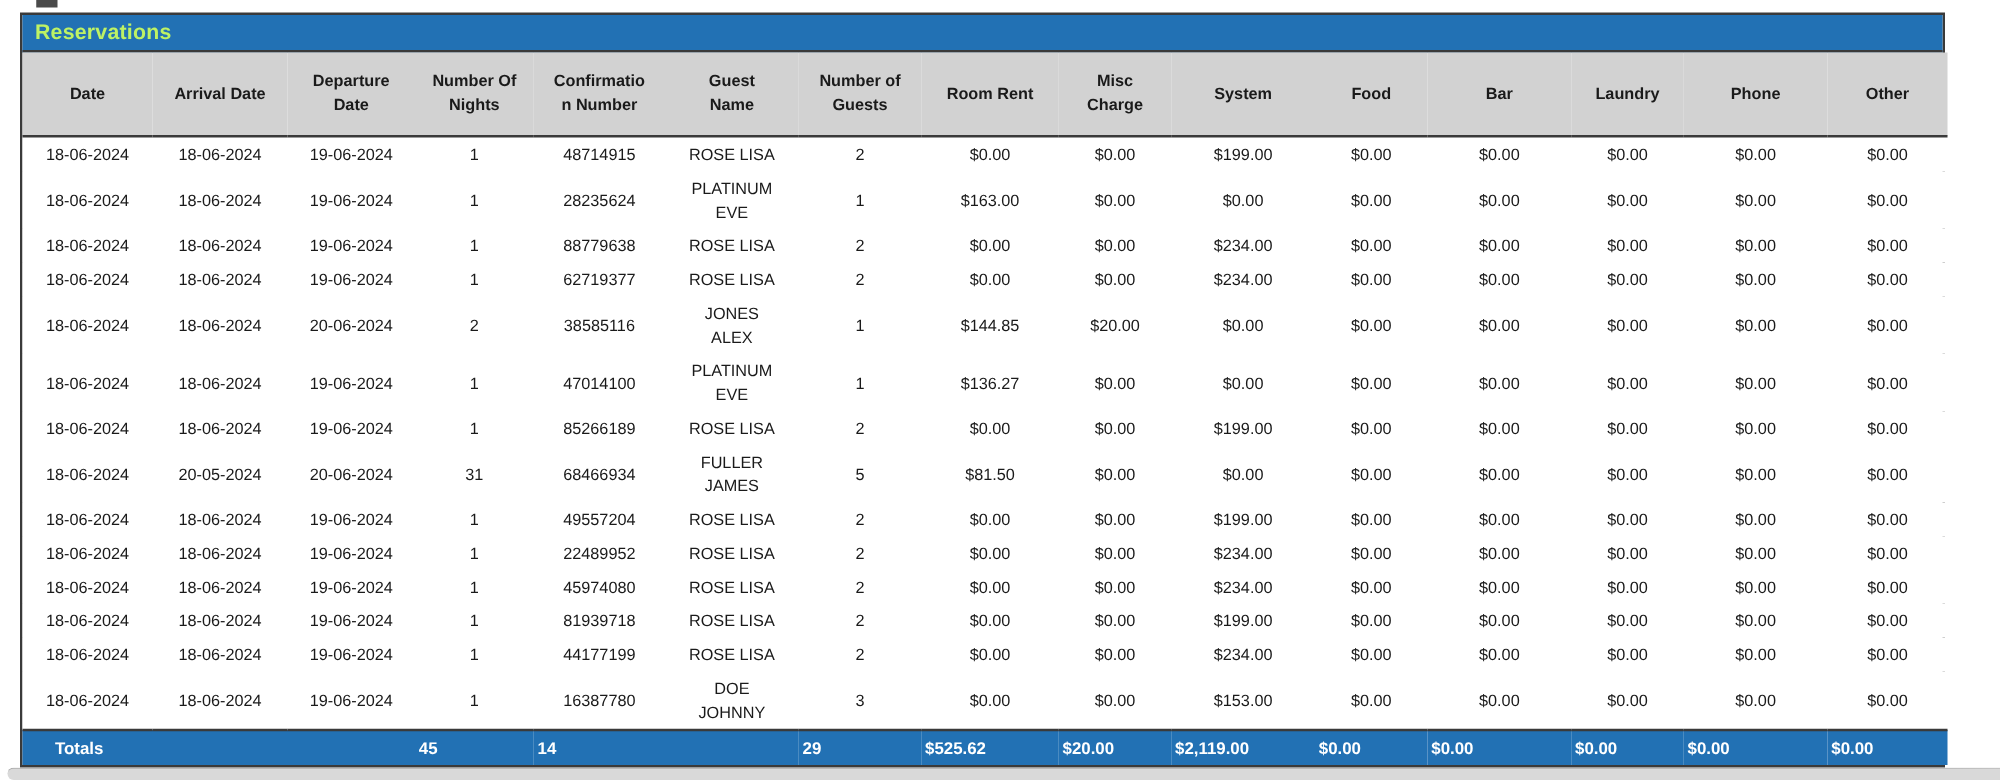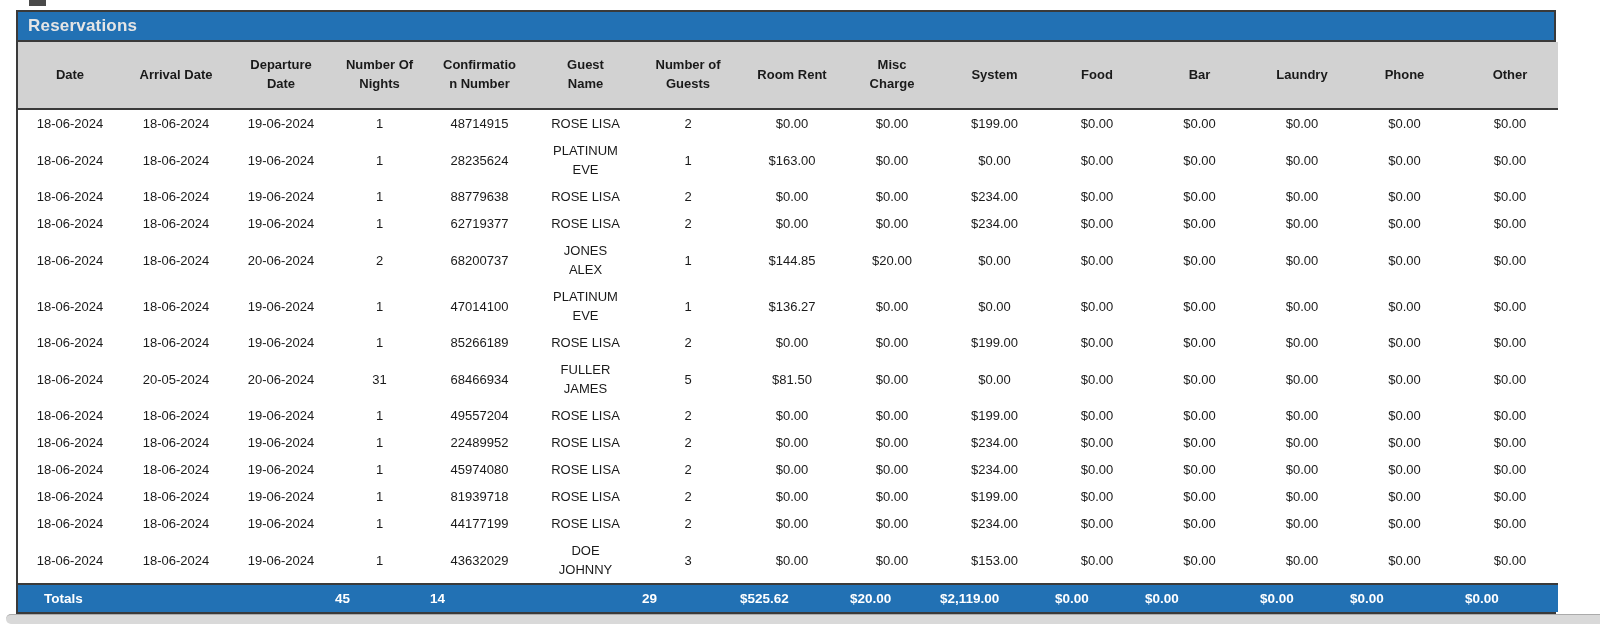--- a/index.html
+++ b/index.html
@@ -30,21 +30,21 @@
   }
   .title-bar {
     background: var(--blue);
     height: 30px;
     display: flex;
     align-items: center;
     padding-left: 10px;
     border-bottom: 2px solid var(--border-dark);
   }
   .title-bar span {
-    color: #e5e5e5;
+    color: #bef264;
     font-weight: bold;
     font-size: 17px;
     letter-spacing: 0.2px;
     text-align: right;
   }
   table {
     width: 100%;
     table-layout: fixed;
     border-collapse: collapse;
   }
@@ -220,21 +220,21 @@
           <td>$0.00</td>
           <td>$0.00</td>
           <td>$0.00</td>
           <td>$0.00</td>
         </tr>
         <tr>
           <td>18-06-2024</td>
           <td>18-06-2024</td>
           <td>20-06-2024</td>
           <td>2</td>
-          <td>68200737</td>
+          <td>38585116</td>
           <td>JONES
 ALEX</td>
           <td>1</td>
           <td>$144.85</td>
           <td>$20.00</td>
           <td>$0.00</td>
           <td>$0.00</td>
           <td>$0.00</td>
           <td>$0.00</td>
           <td>$0.00</td>
@@ -376,21 +376,21 @@
           <td>$0.00</td>
           <td>$0.00</td>
           <td>$0.00</td>
           <td>$0.00</td>
         </tr>
         <tr>
           <td>18-06-2024</td>
           <td>18-06-2024</td>
           <td>19-06-2024</td>
           <td>1</td>
-          <td>43632029</td>
+          <td>16387780</td>
           <td>DOE
 JOHNNY</td>
           <td>3</td>
           <td>$0.00</td>
           <td>$0.00</td>
           <td>$153.00</td>
           <td>$0.00</td>
           <td>$0.00</td>
           <td>$0.00</td>
           <td>$0.00</td>

